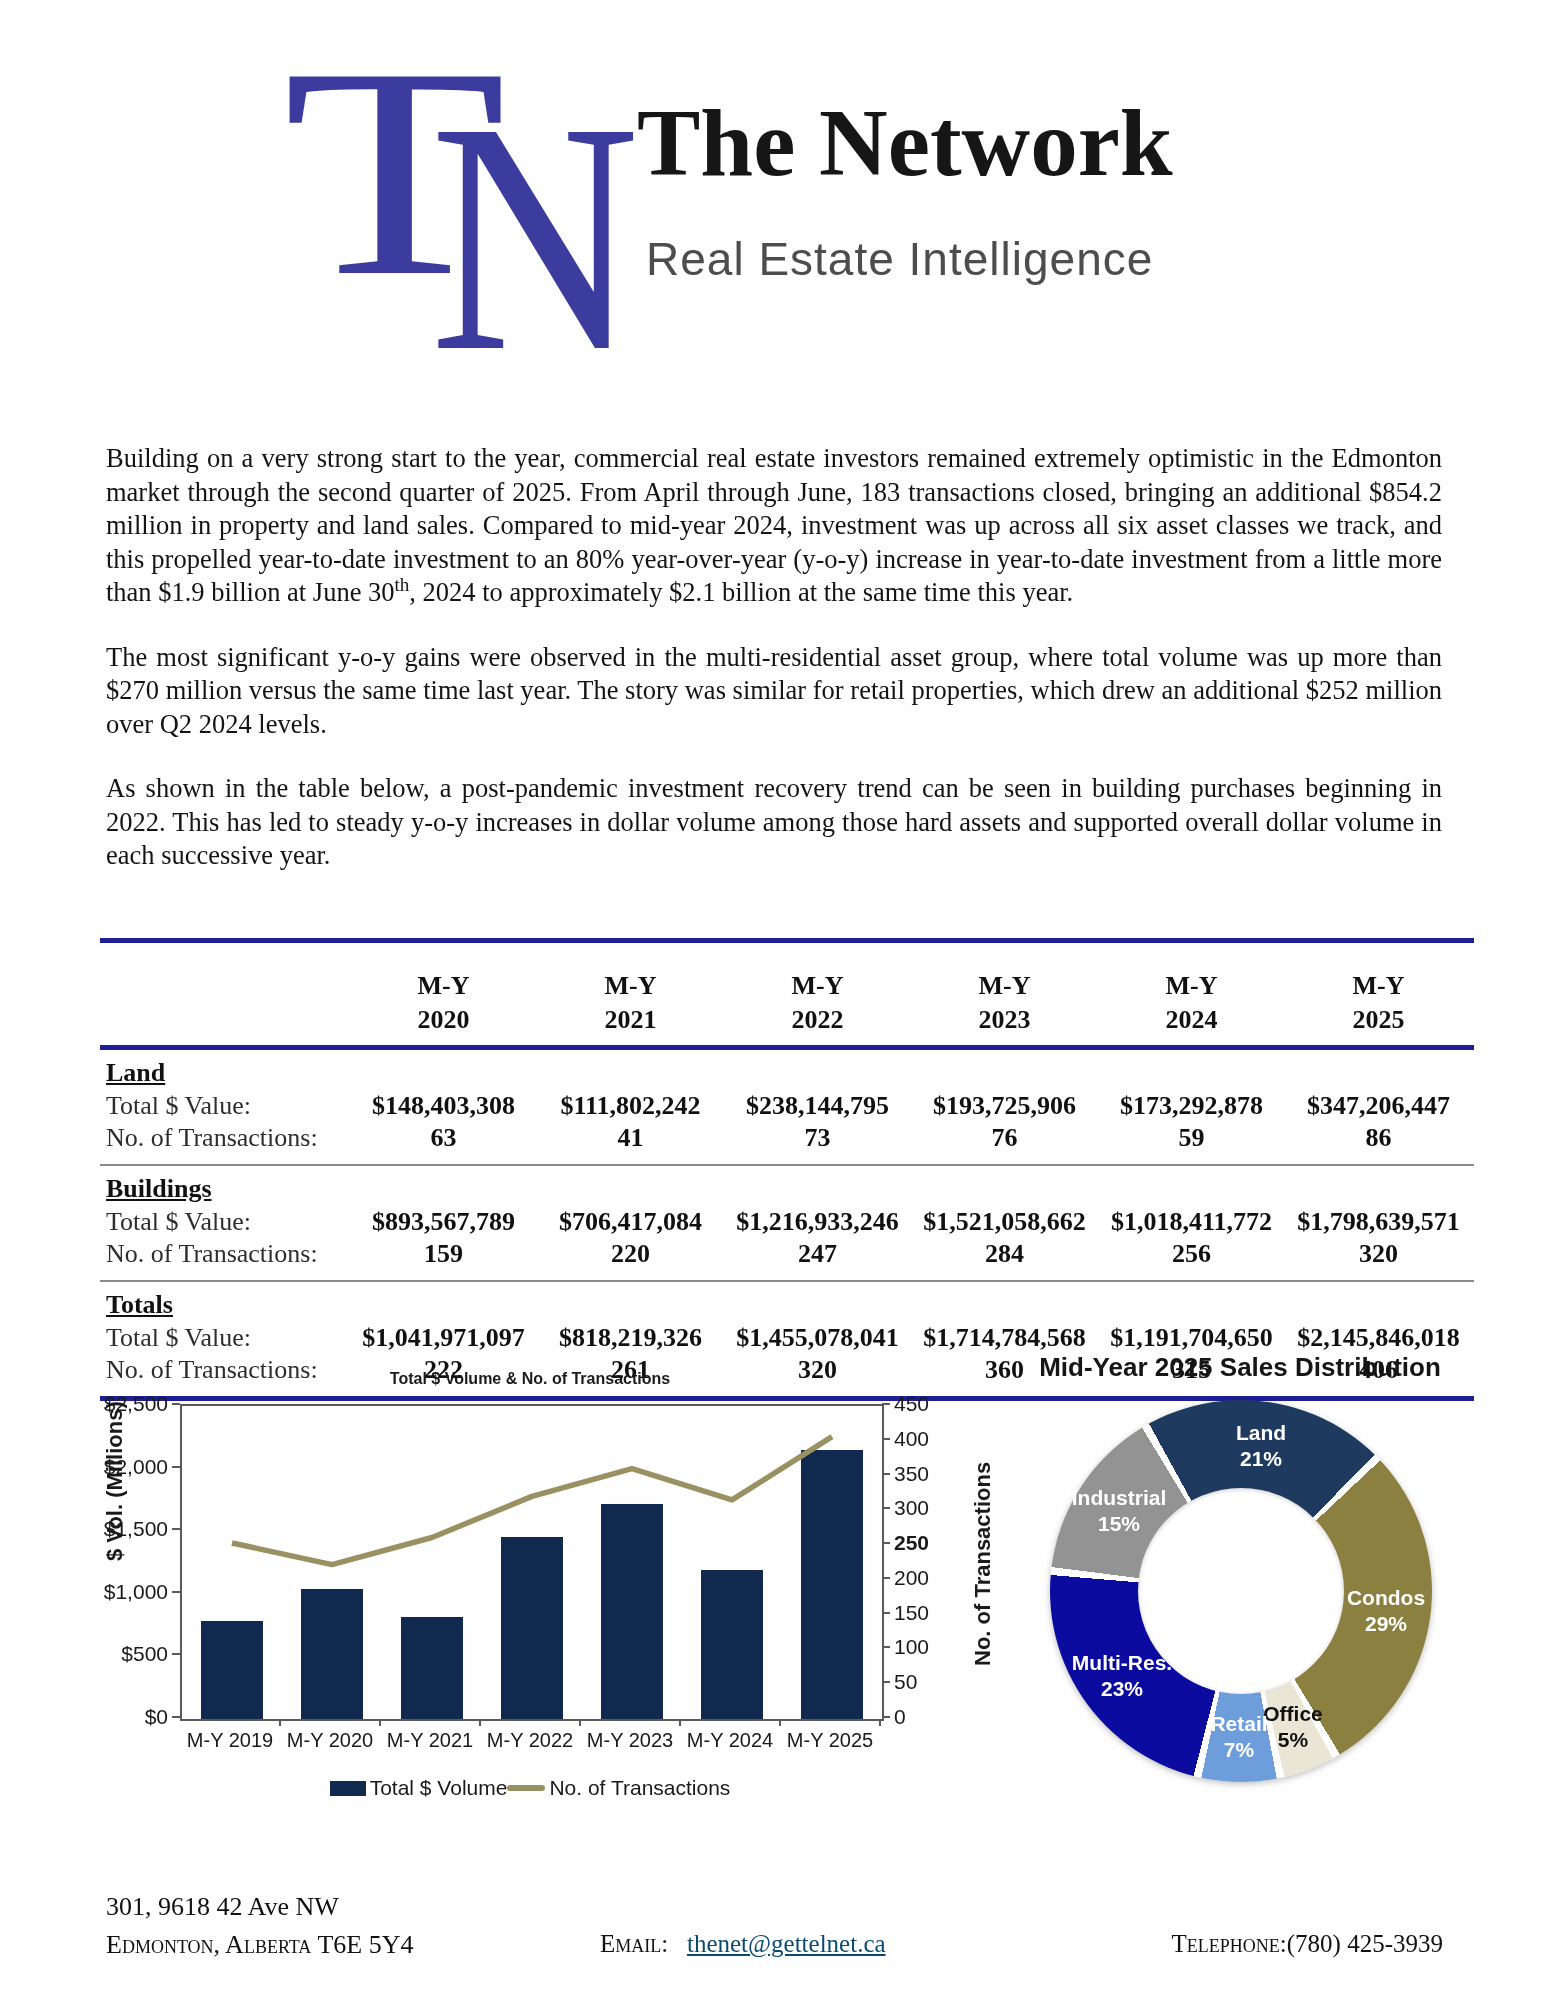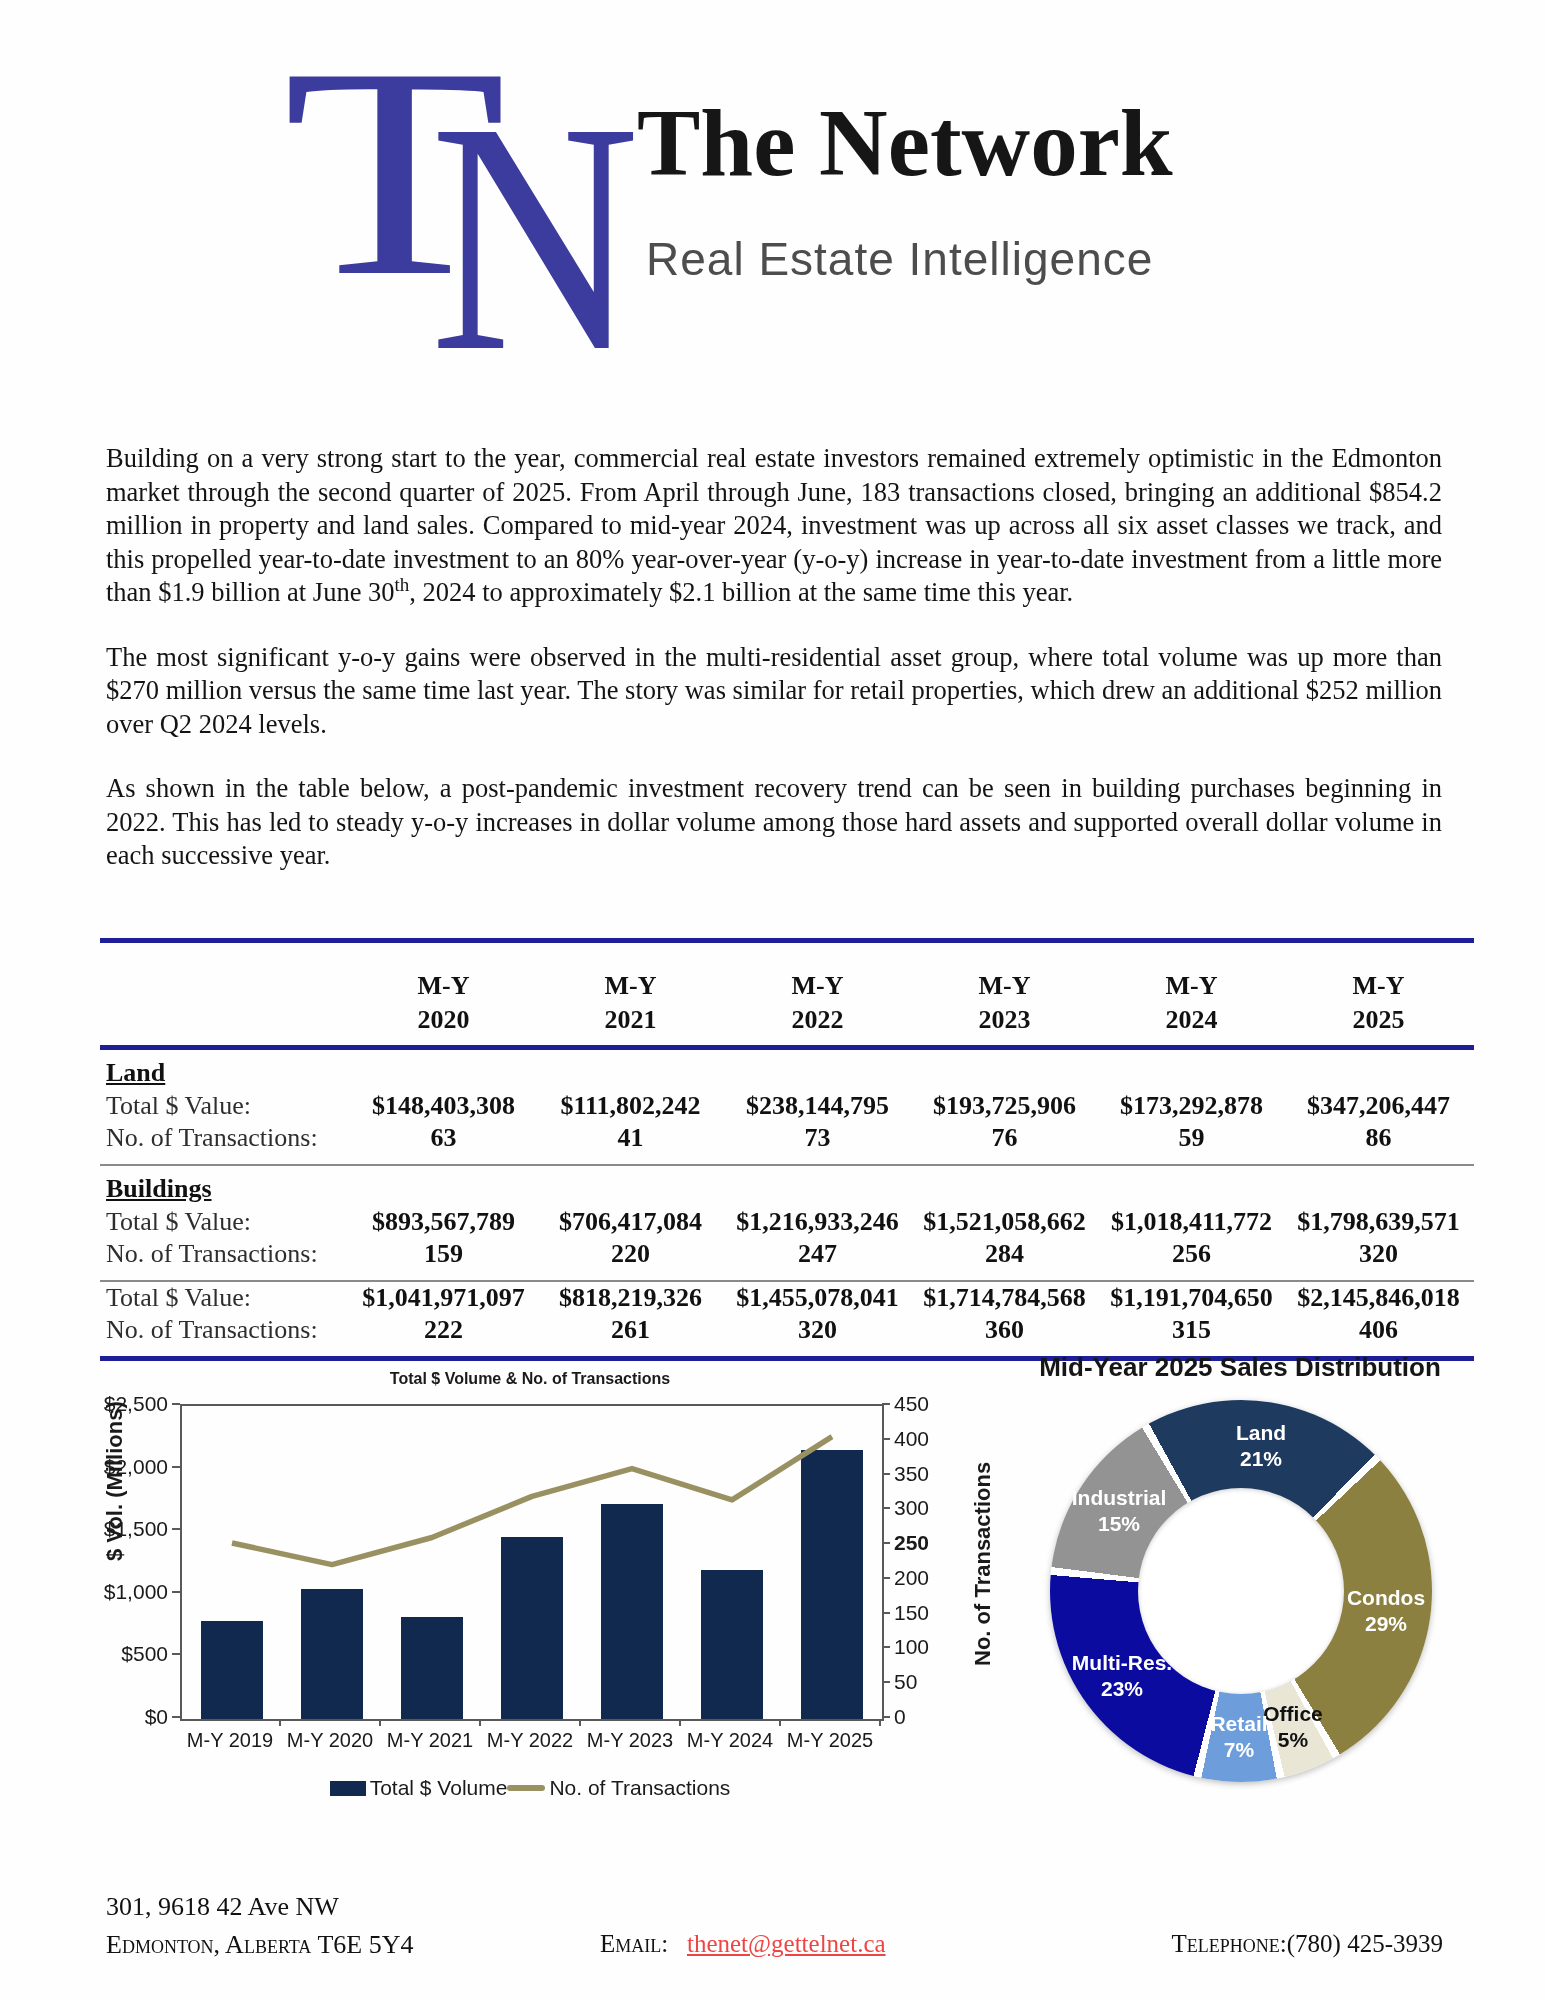--- a/index.html
+++ b/index.html
@@ -70,21 +70,21 @@
   .donut-hole{position:absolute;left:50%;top:50%;width:206px;height:206px;border-radius:50%;background:#fff;
           transform:translate(-50%,-50%);box-shadow:inset 0 1px 5px rgba(0,0,0,0.2);}
   .donut-label{position:absolute;transform:translate(-50%,-50%);text-align:center;font-weight:700;font-size:21px;
           line-height:26px;white-space:nowrap;}
 
   
   .footer-line1{position:absolute;left:106px;top:1892px;font-size:26px;}
   .footer-line2{position:absolute;left:106px;top:1930px;font-size:26px;font-variant:small-caps;}
   .footer-email{position:absolute;left:600px;top:1930px;font-size:25px;}
   .footer-email .lbl{font-variant:small-caps;}
-  .footer-email a{color:#ef4444;text-decoration:underline;}
+  .footer-email a{color:#0c4a6e;text-decoration:underline;}
   .footer-phone{position:absolute;right:102px;top:1930px;font-size:25px;font-variant:small-caps;}
 </style>
 </head>
 <body>
 
 <div class="page">
 
   <div class="logo">
     <span class="logo-t">T</span>
     <span class="logo-n">N</span>
@@ -171,20 +171,23 @@
           <div class="t-cell t-val">159</div>
           <div class="t-cell t-val">220</div>
           <div class="t-cell t-val">247</div>
           <div class="t-cell t-val">284</div>
           <div class="t-cell t-val">256</div>
           <div class="t-cell t-val">320</div>
         </div>
       </div>
       <div class="rule-thin"></div>
       <div class="t-section">
+        <div class="t-row">
+          <div class="t-cell t-sechead">Totals</div>
+        </div>
         <div class="t-row">
           <div class="t-cell t-rowlabel">Total $ Value:</div>
           <div class="t-cell t-val">$1,041,971,097</div>
           <div class="t-cell t-val">$818,219,326</div>
           <div class="t-cell t-val">$1,455,078,041</div>
           <div class="t-cell t-val">$1,714,784,568</div>
           <div class="t-cell t-val">$1,191,704,650</div>
           <div class="t-cell t-val">$2,145,846,018</div>
         </div>
         <div class="t-row">

